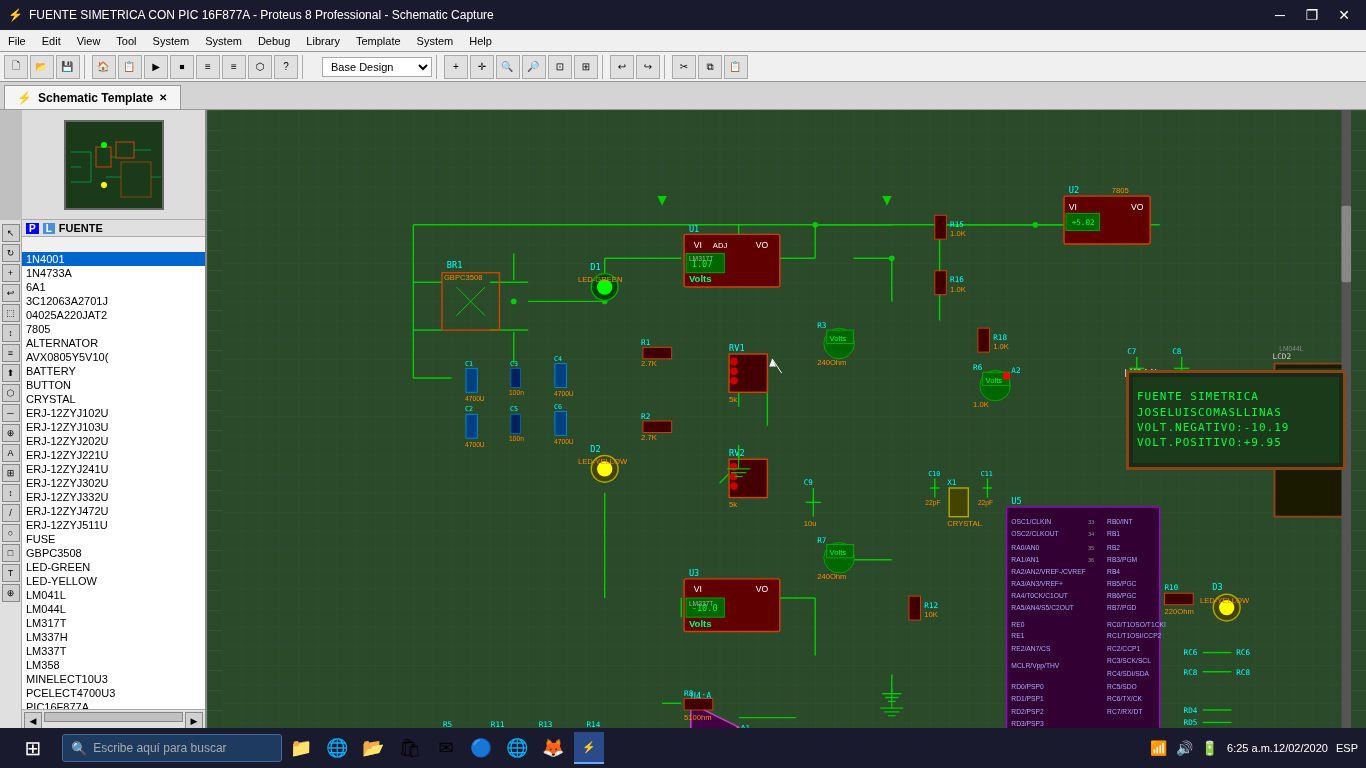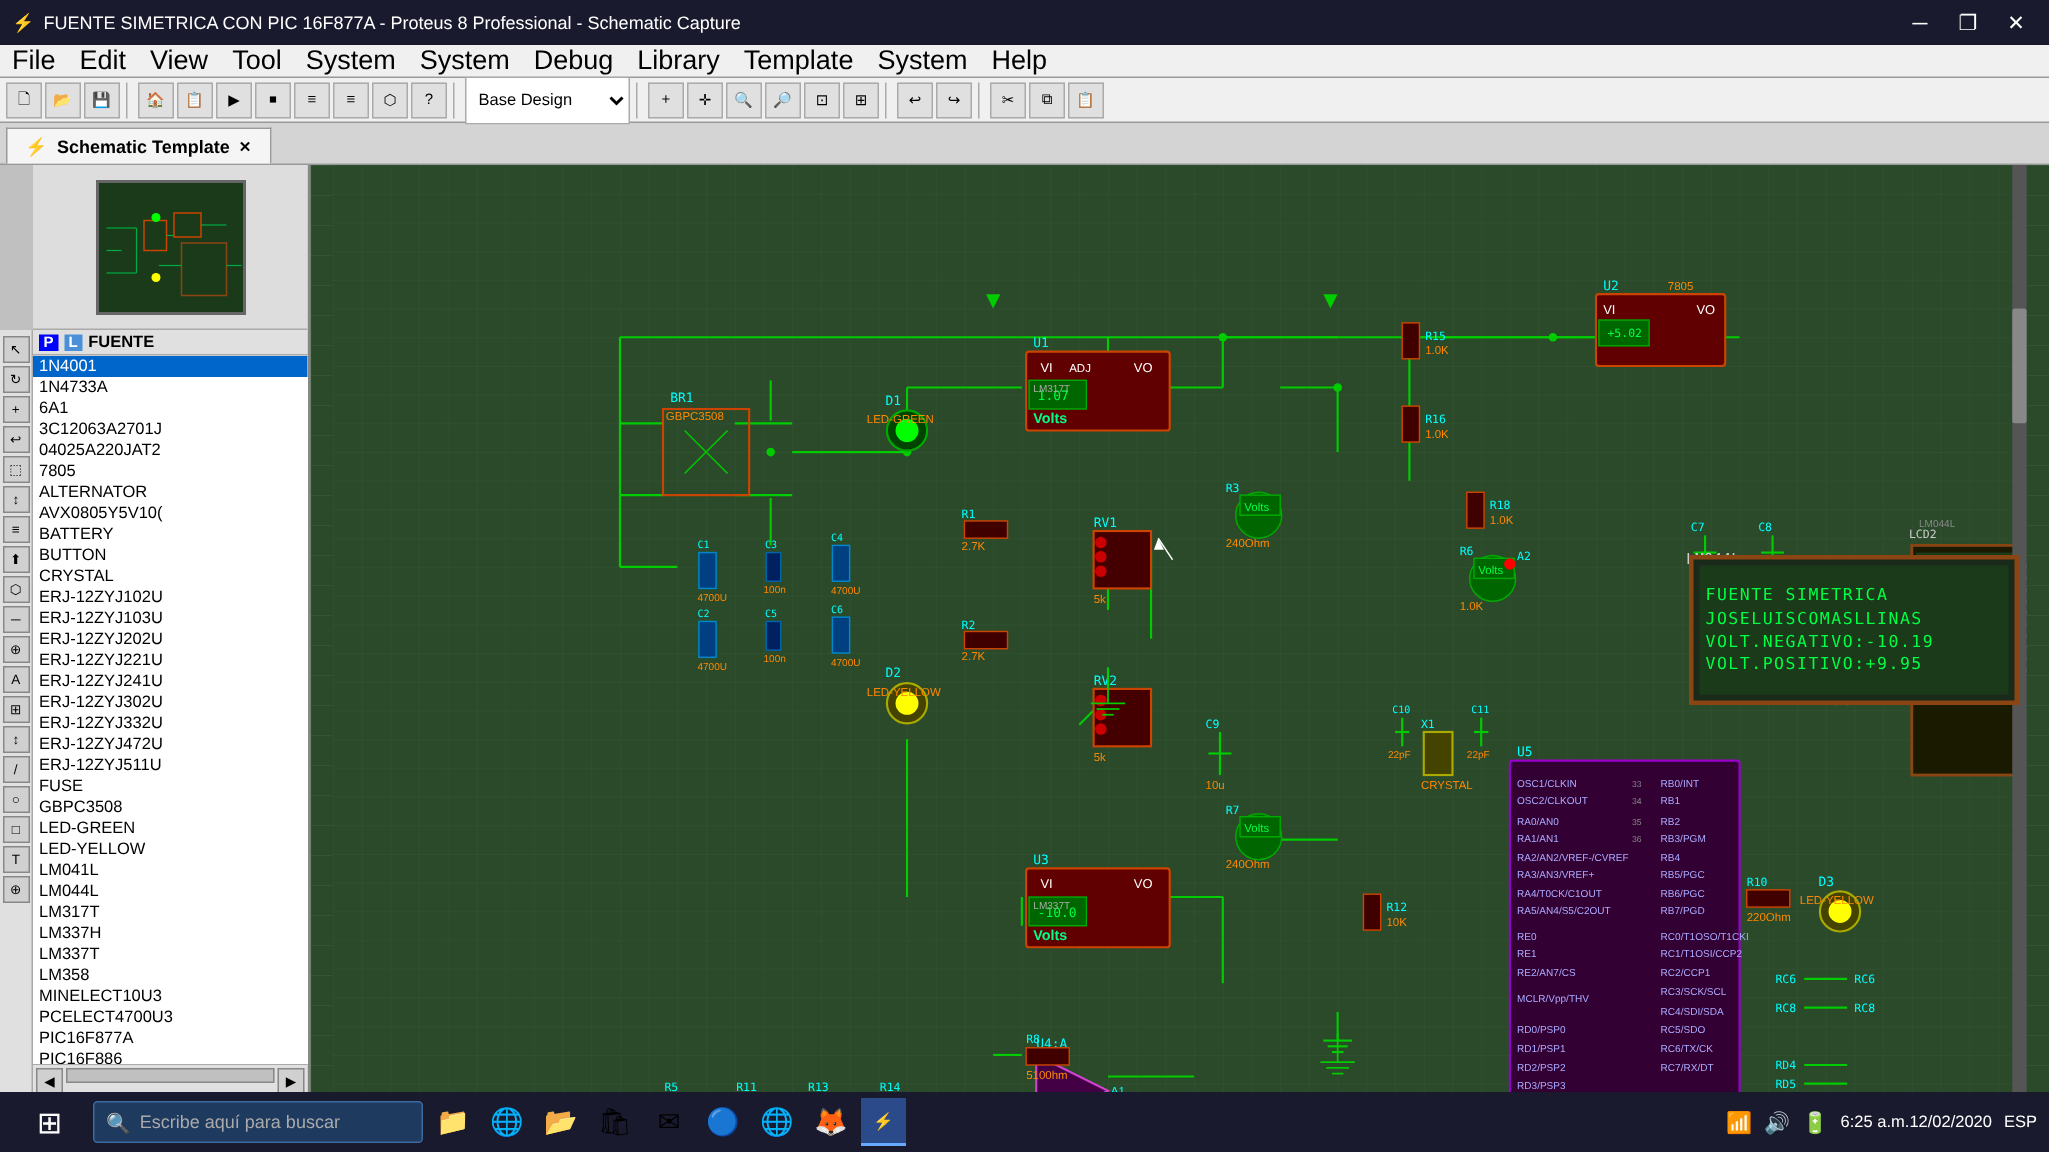--- a/index.html
+++ b/index.html
@@ -32,21 +32,21 @@
     #menubar {
       height: 22px;
       background: #f0f0f0;
       display: flex;
       align-items: center;
       border-bottom: 1px solid #999;
     }
     .menu-item {
       padding: 2px 8px;
       cursor: pointer;
-      font-size: 18px;
+      font-size: 11px;
       height: 34px;
       display: flex; align-items: center;
     }
 
     
     #toolbar {
       height: 30px;
       background: #f0f0f0;
       display: flex;
       align-items: center;
@@ -57,26 +57,27 @@
     .toolbar-btn {
       width: 24px; height: 24px;
       background: #e0e0e0;
       border: 1px solid #aaa;
       cursor: pointer;
       display: flex; align-items: center; justify-content: center;
       font-size: 10px;
     }
     .toolbar-sep { width: 4px; height: 24px; border-left: 1px solid #aaa; margin: 0 2px; }
     .toolbar-dropdown {
-      height: 32px;
+      height: 20px;
       background: white;
       border: 1px solid #aaa;
       padding: 0 4px;
       font-size: 11px;
       min-width: 110px;
+      margin-left: 12px;
     }
 
     
     #main-area {
       display: flex;
       height: calc(768px - 30px - 22px - 30px - 28px - 36px);
     }
 
     
     #tab-bar {
@@ -164,20 +165,21 @@
     }
     .l-badge {
       background: #4a90d9; color: white; font-size: 10px;
       padding: 0 3px; font-weight: bold;
     }
     #device-list {
       flex: 1;
       overflow-y: auto;
       background: white;
       font-size: 11px;
+      margin-top: 15px;
     }
     .device-item {
       padding: 1px 4px;
       cursor: pointer;
       white-space: nowrap;
     }
     .device-item.selected { background: #0066cc; color: white; }
 
     
     #schematic-area {

